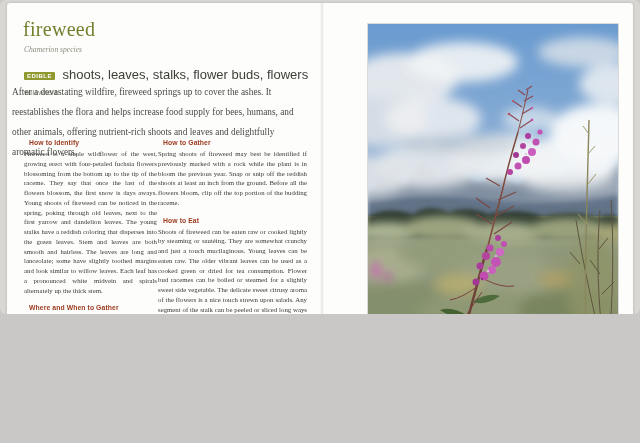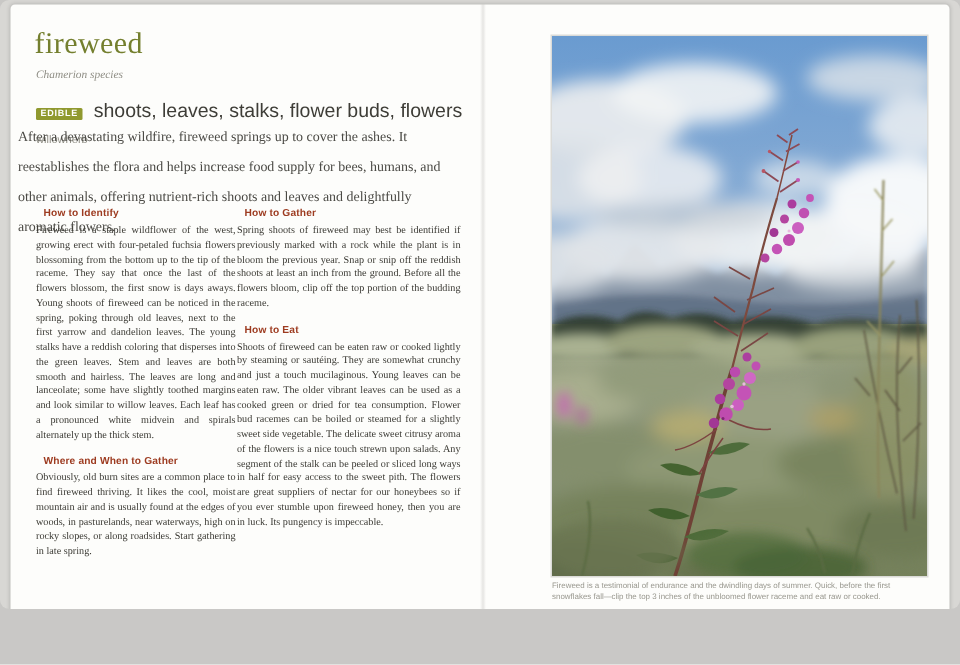--- a/index.html
+++ b/index.html
@@ -1,17 +1,17 @@
 <!DOCTYPE html>
 <html><head>
 <meta charset="utf-8">
 <style>
   html,body{margin:0;padding:0;background:#c9c8c6;}
   .stage{
-    position:relative;width:640px;height:406px;overflow:hidden;
+    position:relative;width:640px;height:314px;overflow:hidden;
     background:#d8d7d4;border-radius:6px;
     font-family:"Liberation Sans",sans-serif;
   }
   .spread{
     position:absolute;left:7px;top:3px;width:626px;height:437px;
     background:#fdfdfb;border-radius:3px;
     box-shadow:0 0 3px rgba(0,0,0,.18);
   }
   .seam{
     position:absolute;left:313px;top:0;width:4px;height:437px;

